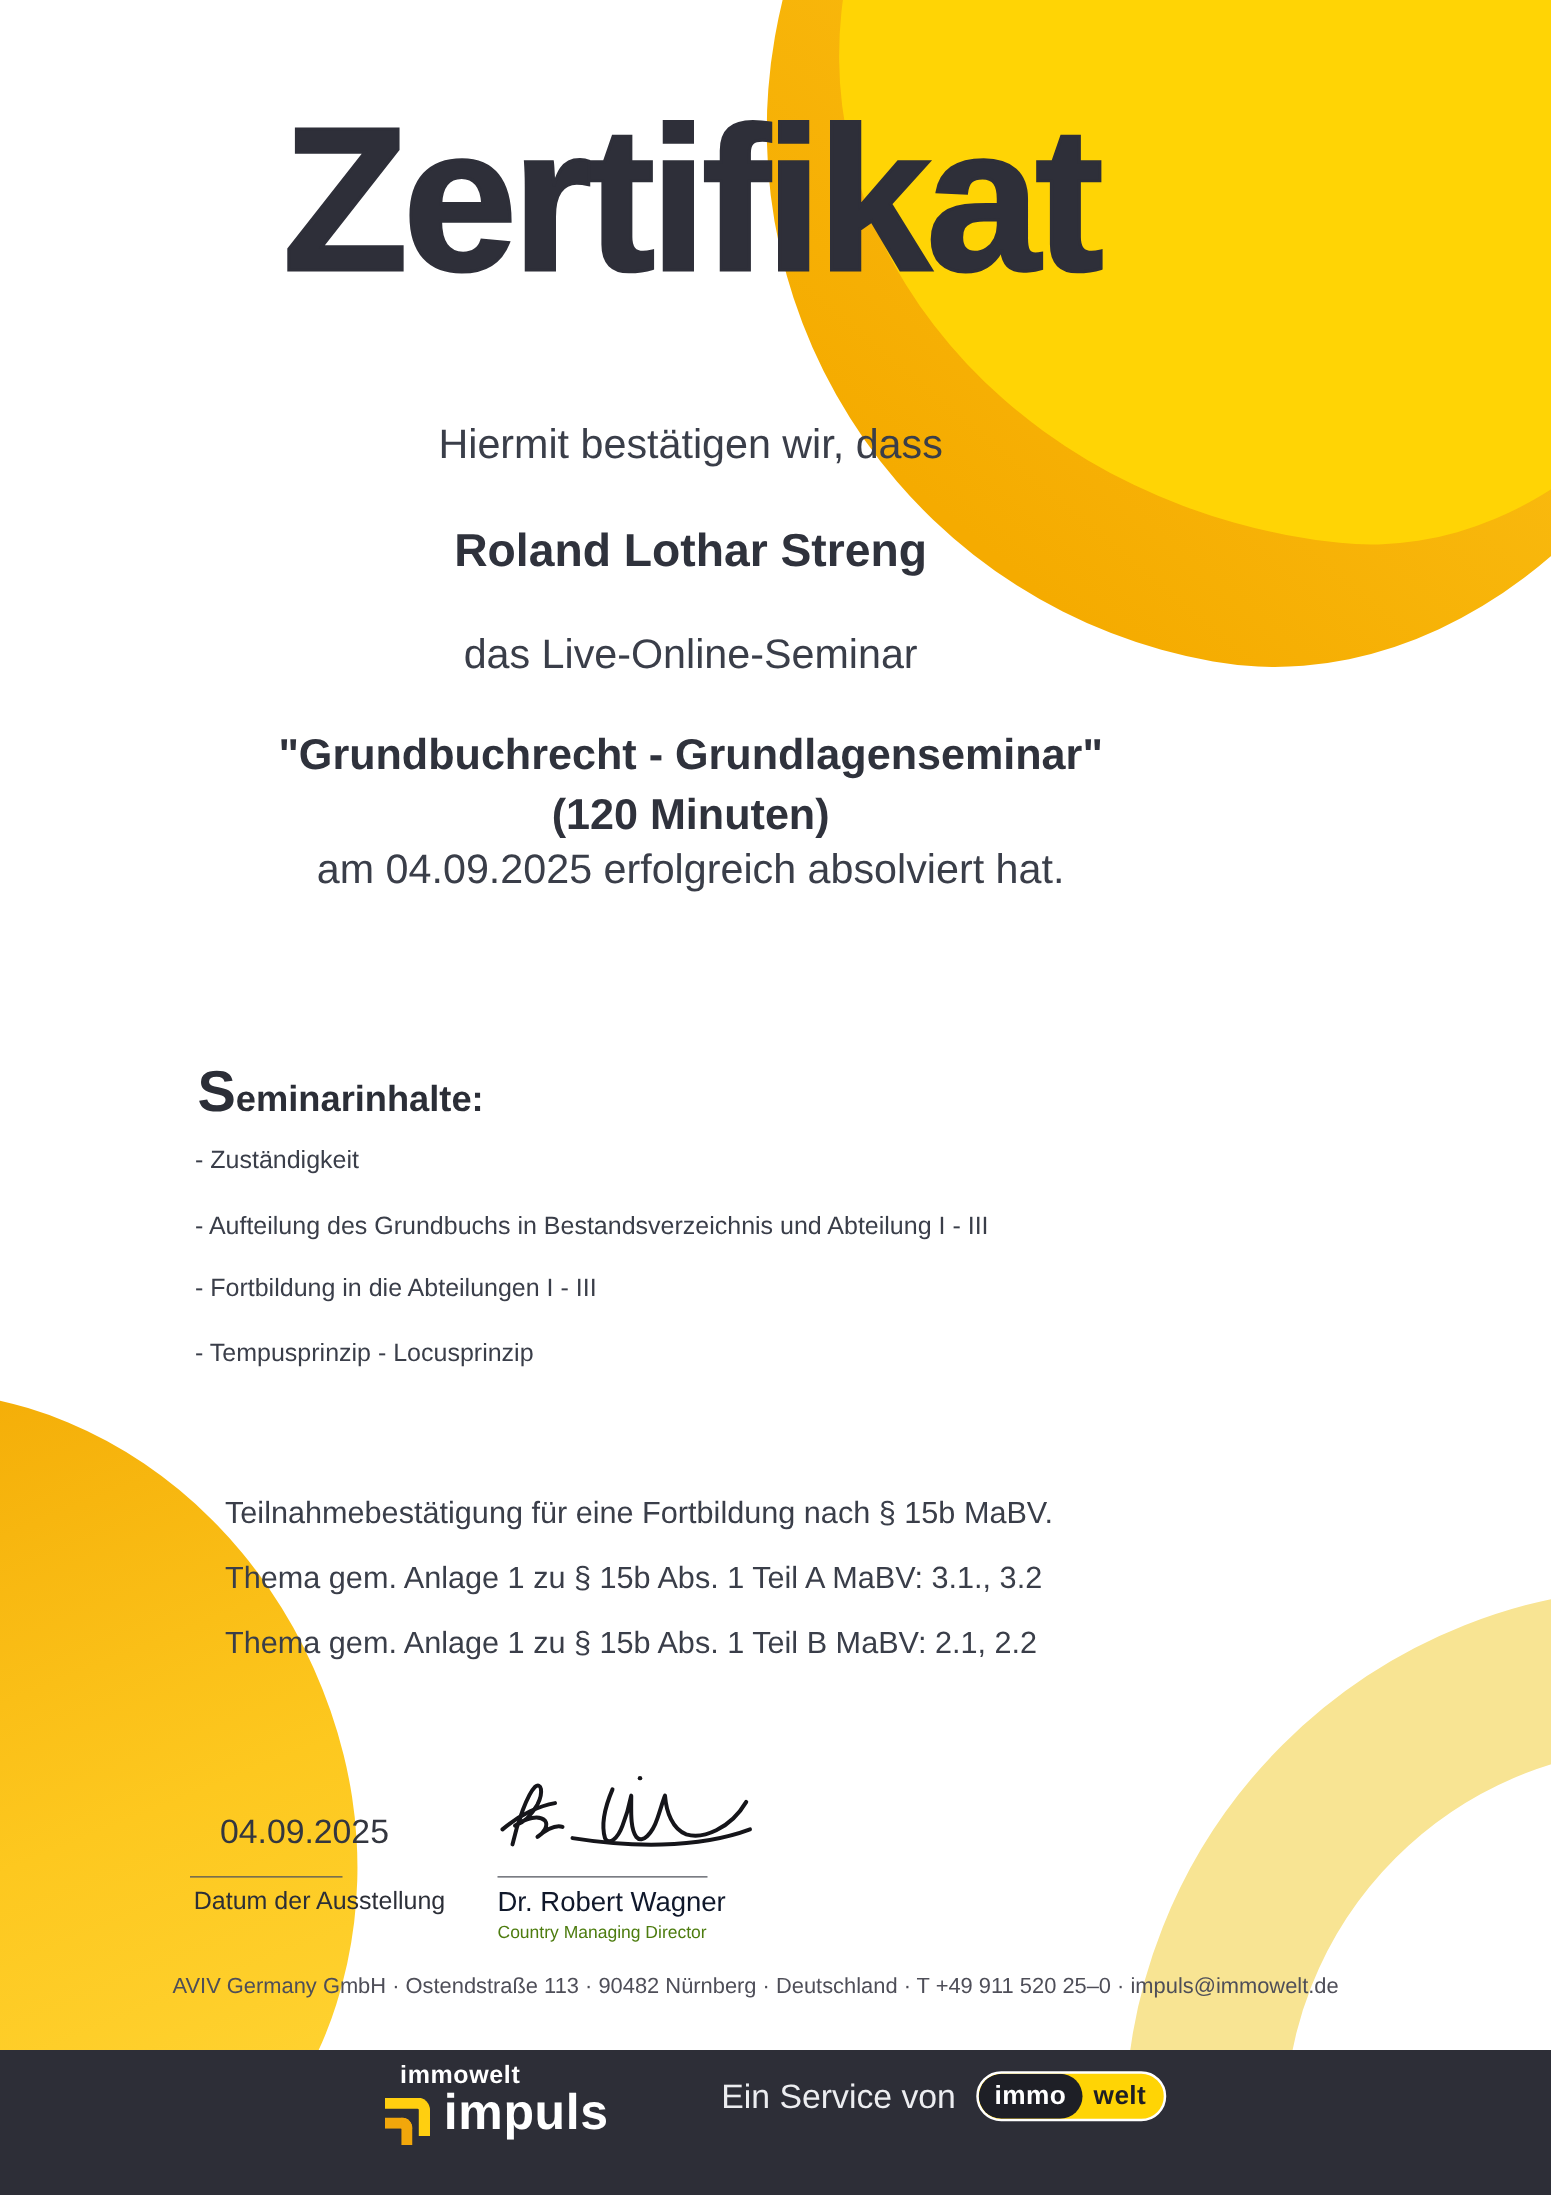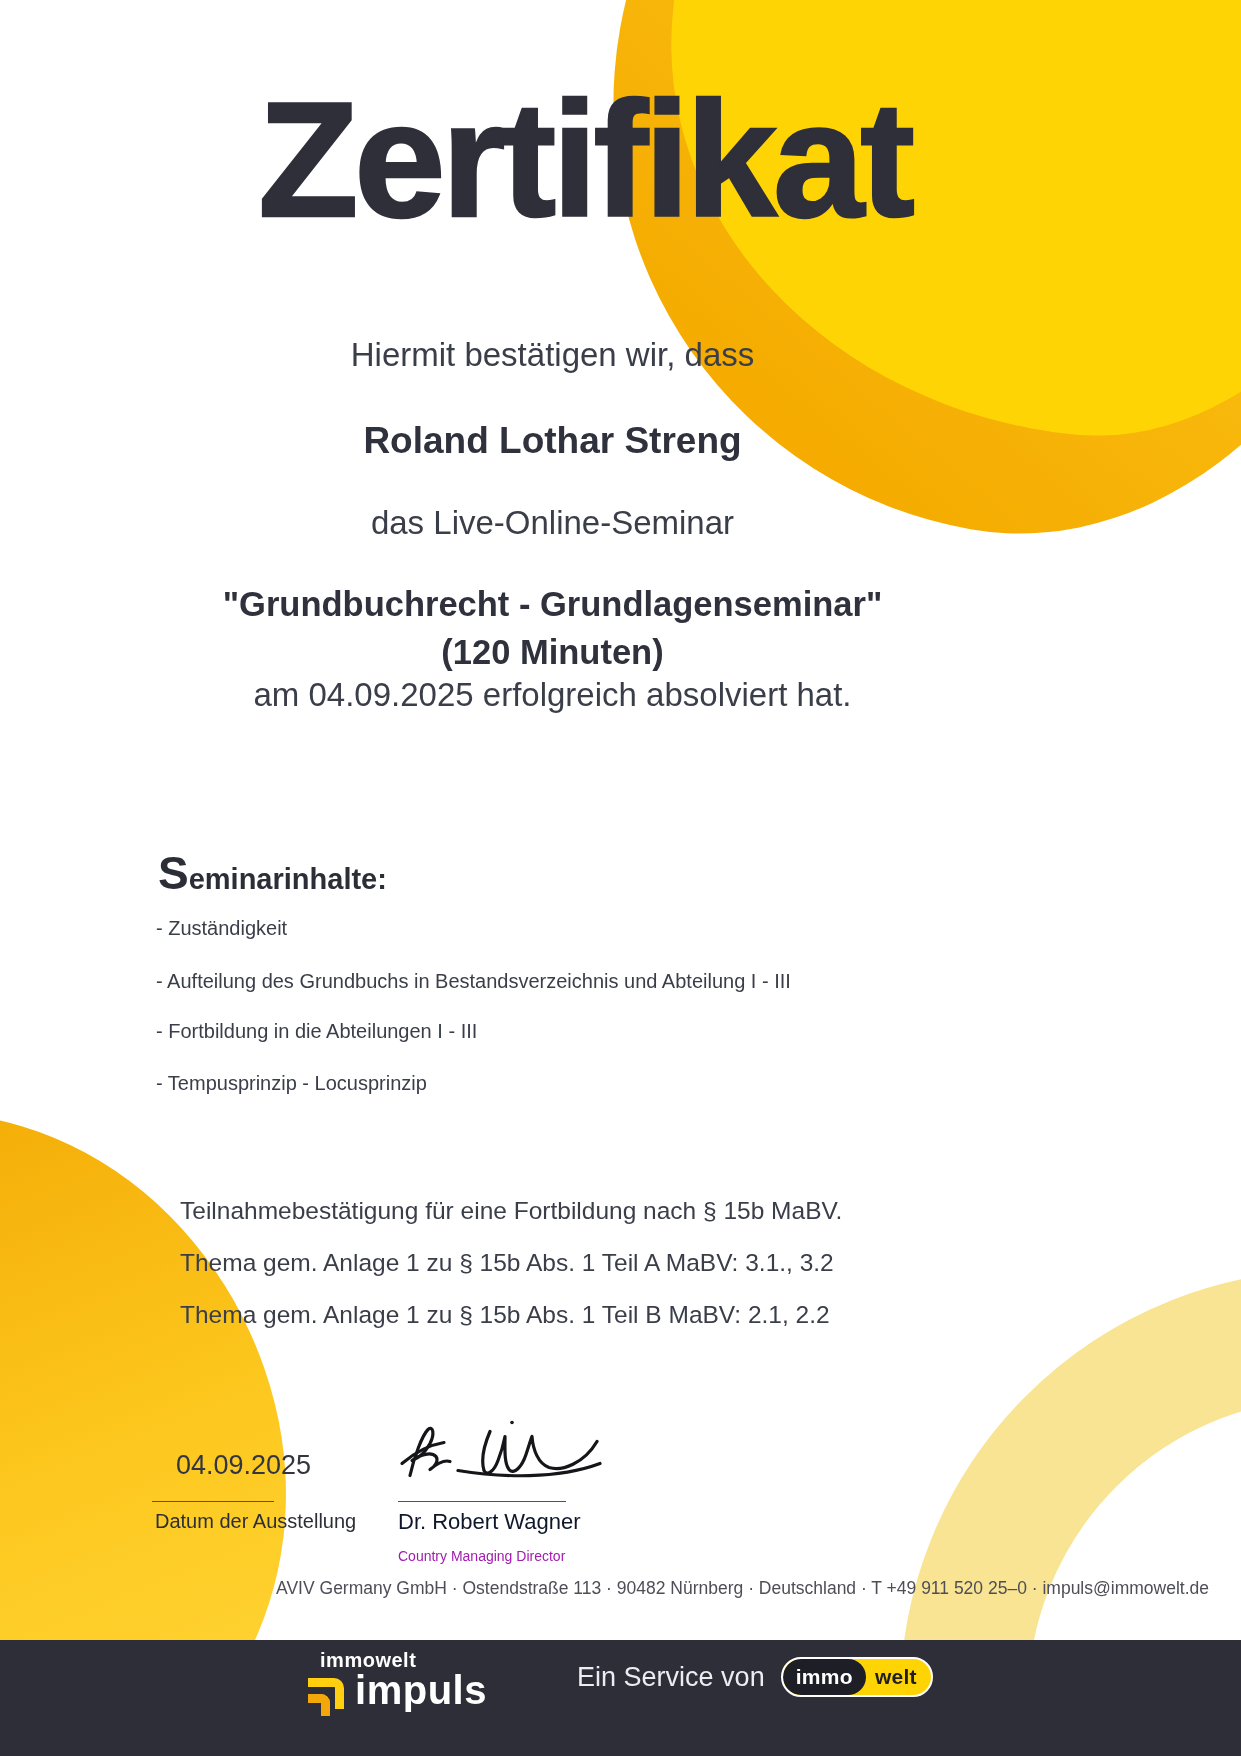--- a/index.html
+++ b/index.html
@@ -33,21 +33,21 @@
     transform:rotate(-14deg);
   }
   .ring-br{
     position:absolute;left:900px;top:1270px;width:860px;height:860px;
     box-sizing:border-box;border:128px solid #f8e493;border-radius:50%;
   }
   
   .cline{position:absolute;left:0;width:1105px;text-align:center;}
   .title{
     top:78px;font-size:164px;line-height:1;font-weight:bold;
-    letter-spacing:-4px;color:#2e2f39;margin-left:32px;-webkit-text-stroke:2.5px #2e2f39;
+    letter-spacing:-4px;color:#2e2f39;-webkit-text-stroke:2.5px #2e2f39;
   }
   .intro{top:336px;font-size:33px;}
   .pname{top:420px;font-size:37px;font-weight:bold;color:#2f323c;}
   .stype{top:504px;font-size:33px;}
   .semtitle1{top:585px;font-size:34.5px;font-weight:bold;color:#2f323c;}
   .semtitle2{top:633px;font-size:34.5px;font-weight:bold;color:#2f323c;}
   .completion{top:676px;font-size:33px;}
   
   .contents-heading{position:absolute;left:158px;top:846px;color:#2b2e37;font-weight:bold;}
   .contents-heading .big-s{font-size:46px;}
@@ -56,25 +56,25 @@
   .b0{top:917px}.b1{top:970px}.b2{top:1020px}.b3{top:1072px}
   .note{position:absolute;left:180px;font-size:24.5px;color:#3a3e49;margin-top:32px;}
   .n0{top:1165px}.n1{top:1217px}.n2{top:1269px}
   
   .date-value{position:absolute;left:176px;top:1450px;font-size:27px;color:#33363f;}
   .sig-underline{position:absolute;top:1501px;height:0;border-top:1.5px solid #4f525b;}
   .u-date{left:152px;width:122px;}
   .u-sig{left:398px;width:168px;}
   .date-label{position:absolute;left:155px;top:1510px;font-size:20px;color:#2c2f38;}
   .signer-name{position:absolute;left:398px;top:1509px;font-size:22px;color:#0f172a;}
-  .signer-role{position:absolute;left:398px;top:1537px;font-size:14px;color:#a21caf;margin-top:11px;}
+  .signer-role{position:absolute;left:398px;top:1537px;font-size:14px;color:#4d7c0f;}
   .signature{position:absolute;left:392px;top:1412px;width:215px;height:88px;}
   .signature svg{width:100%;height:100%;}
   
-  .address{position:absolute;left:0;top:1578px;width:1209px;text-align:right;
+  .address{position:absolute;left:0;top:1578px;width:1209px;text-align:center;
     font-size:17.5px;color:#4e4e58;}
   
   .brandbar{
     position:absolute;left:0;top:1640px;width:1241px;height:116px;
     background:#2d2e37;display:flex;justify-content:center;align-items:flex-start;
     gap:84px;padding-top:9px;box-sizing:border-box;
   }
   .logo-block{position:relative;width:185px;height:72px;}
   .impuls-icon{position:absolute;left:0;top:29px;width:40px;height:40px;}
   .impuls-icon .brk1{position:absolute;left:0;top:0;width:27px;height:22px;

